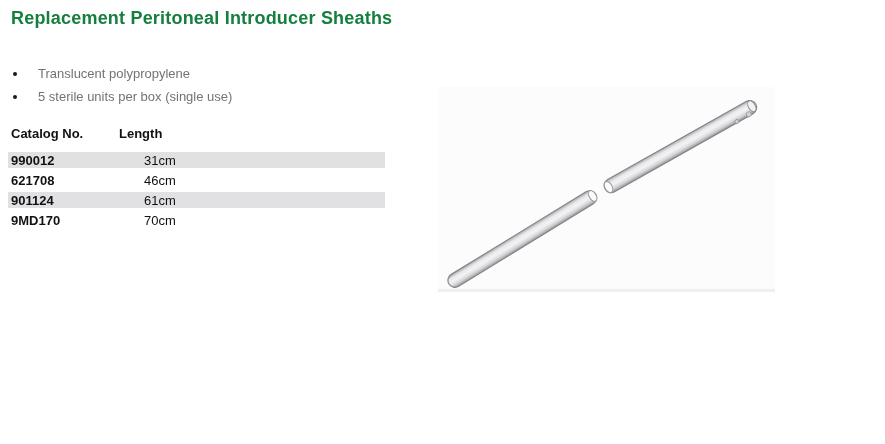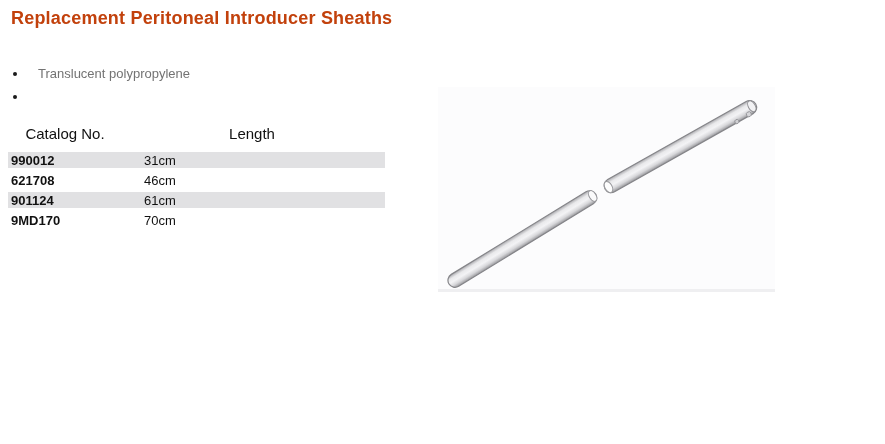--- a/index.html
+++ b/index.html
@@ -11,21 +11,21 @@
     color:#111111;
     overflow:hidden;
   }
 
   .page-title {
     position:absolute;
     left:11px; top:8px;
     font-size:18px;
     font-weight:bold;
     letter-spacing:0.2px;
-    color:#c2410c;
+    color:#15803d;
   }
 
   .bullet-list {
     position:absolute;
     left:13px; top:62px;
     list-style:none;
   }
   .bullet-item {
     display:flex;
     align-items:center;
@@ -43,24 +43,23 @@
 
   .catalog-table {
     position:absolute;
     left:8px; top:125px;
     width:377px;
   }
   .table-header {
     display:flex;
     height:16px;
     align-items:center;
-    font-size:15px;
-    font-weight:normal;
+    font-size:13px;
+    font-weight:bold;
     margin-bottom:11px;
-    text-align:center;
   }
   .col-catalog { width:111px; padding-left:3px; }
   .col-length  { flex:1; }
 
   .table-row {
     display:flex;
     height:16px;
     align-items:center;
     margin-bottom:4px;
     font-size:13px;
@@ -83,20 +82,21 @@
 
 <h1 class="page-title">Replacement Peritoneal Introducer Sheaths</h1>
 
 <ul class="bullet-list">
   <li class="bullet-item">
     <span class="bullet-dot"></span>
     <span>Translucent polypropylene</span>
   </li>
   <li class="bullet-item">
     <span class="bullet-dot"></span>
+    <span>5 sterile units per box (single use)</span>
   </li>
 </ul>
 
 <div class="catalog-table">
   <div class="table-header">
     <span class="col-catalog">Catalog No.</span>
     <span class="col-length">Length</span>
   </div>
 
   <div class="table-row shaded">

